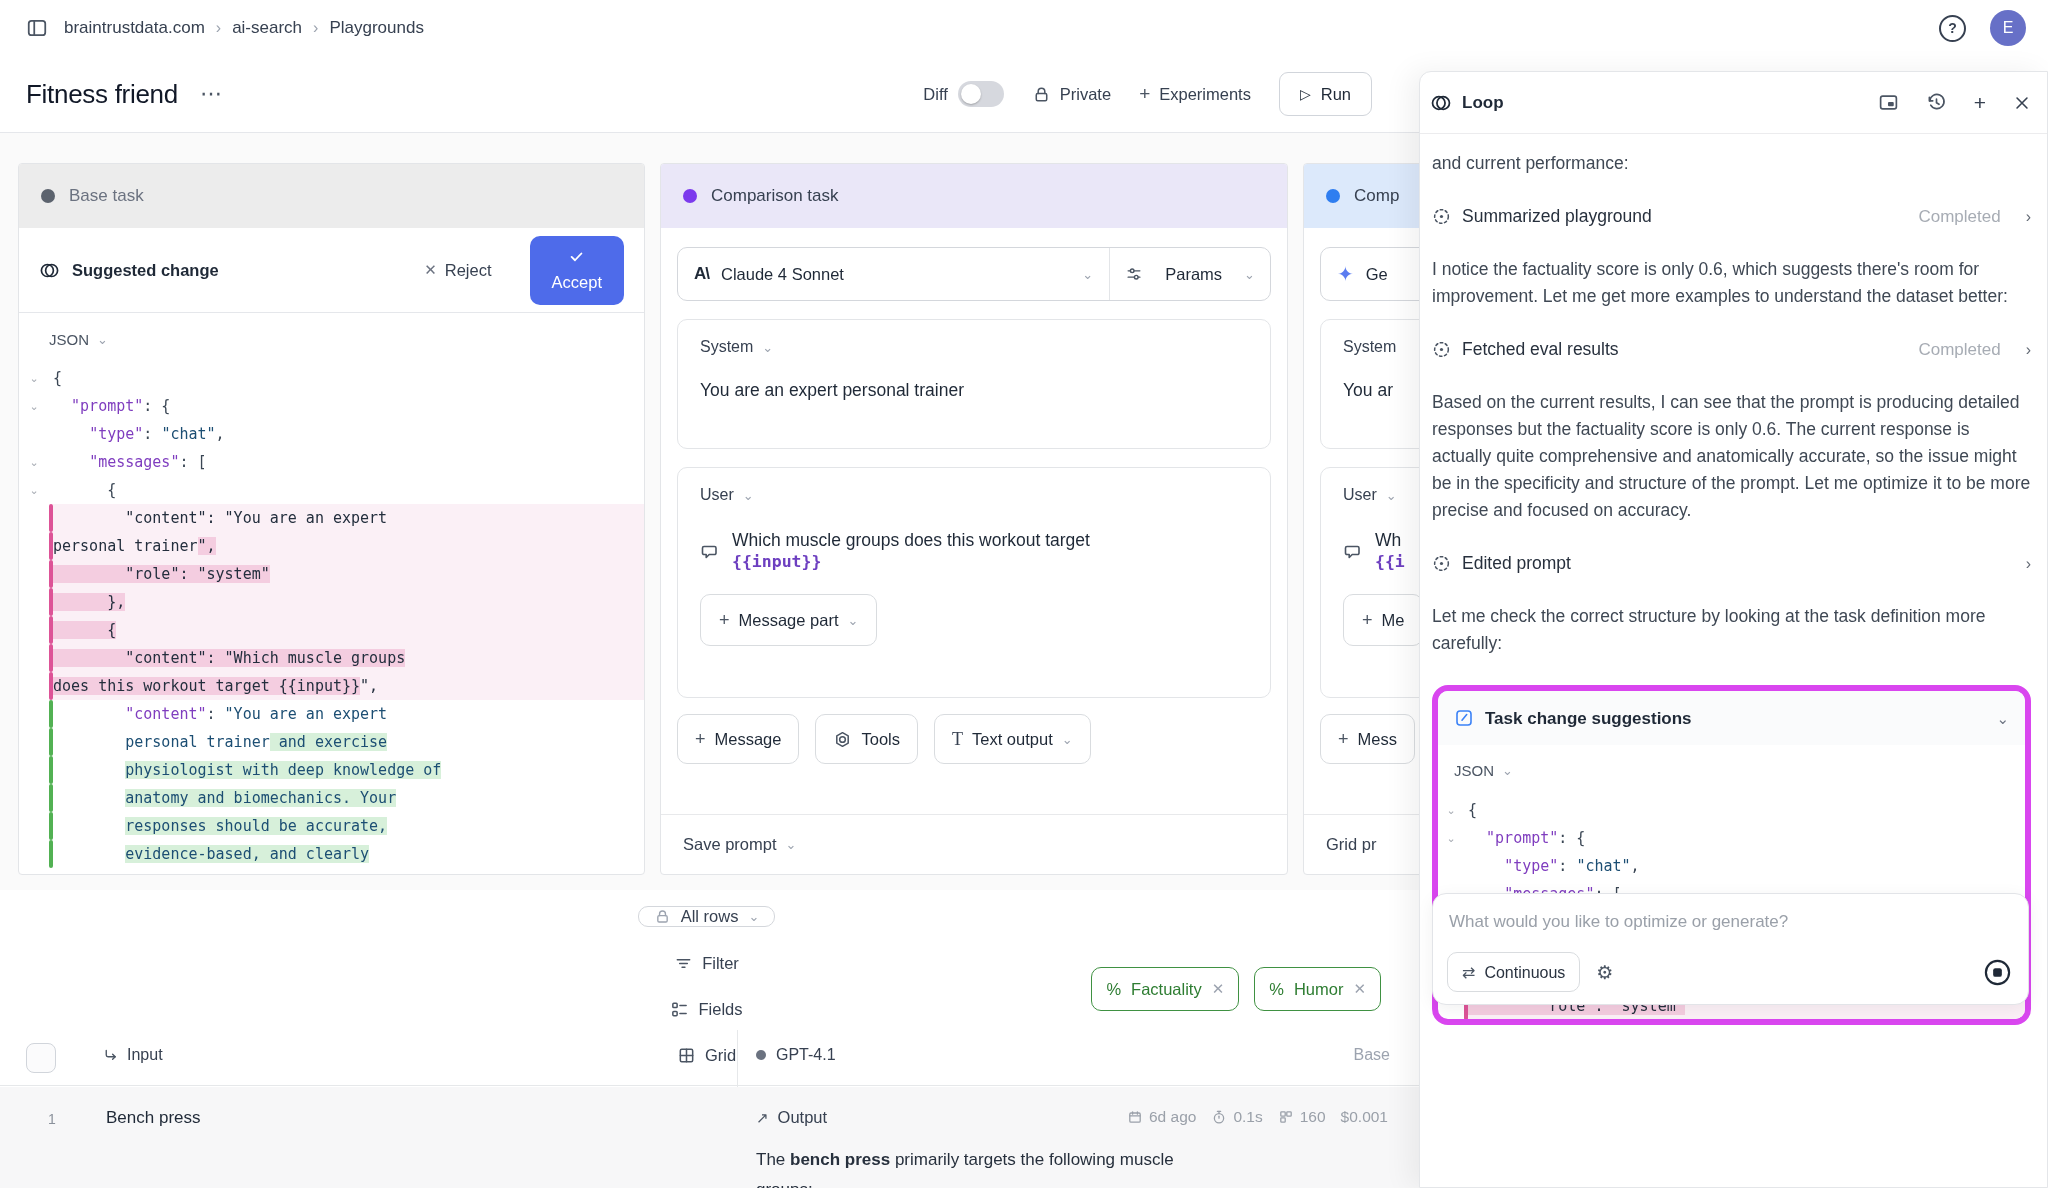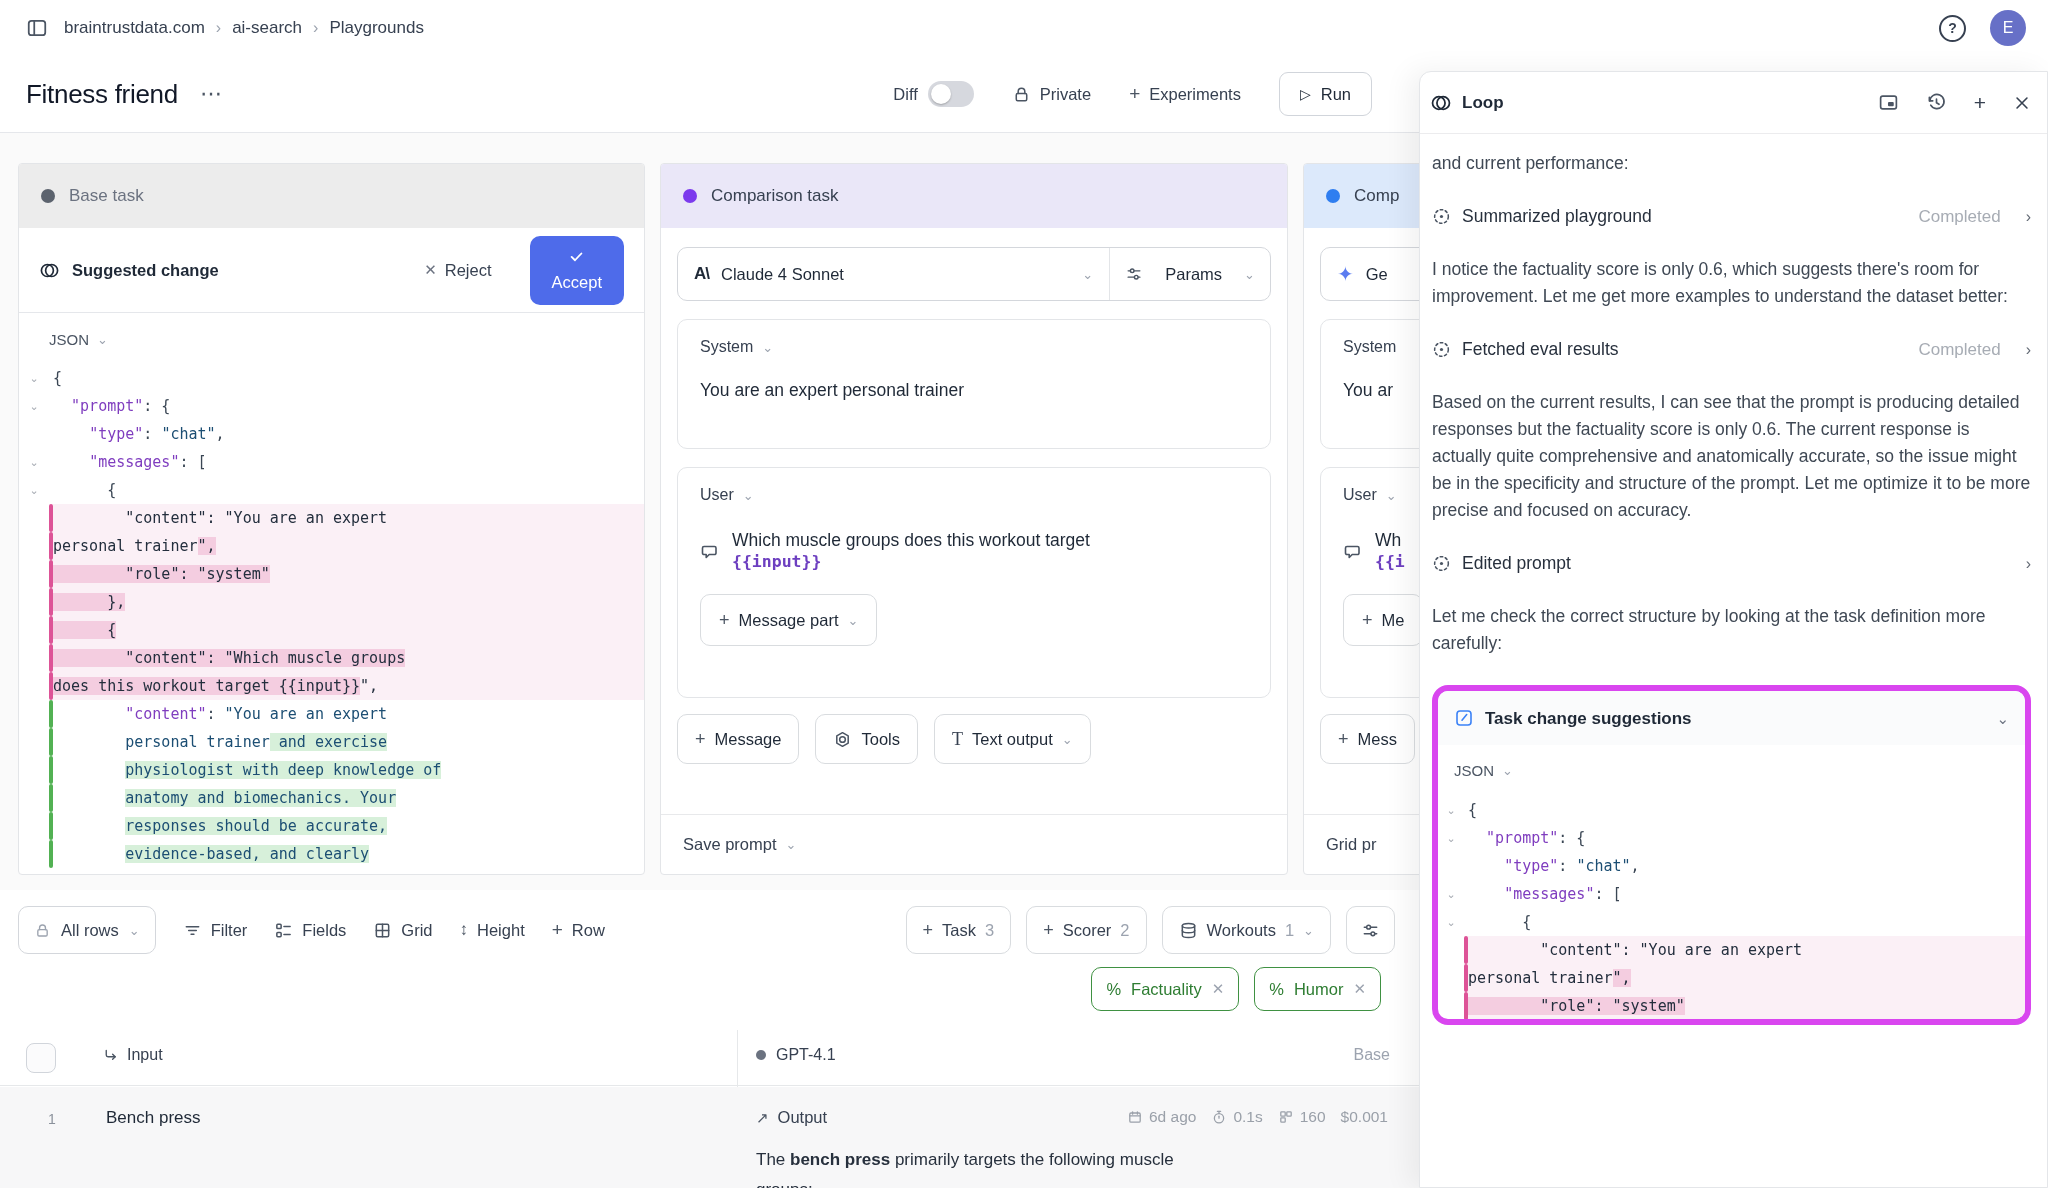--- a/index.html
+++ b/index.html
@@ -16,21 +16,21 @@
   .topbar { position:absolute; left:0; top:0; width:2048px; height:56px; display:flex; align-items:center; padding:0 22px 0 26px; background:#fff; }
   .crumbs { display:flex; align-items:center; gap:11px; margin-left:16px; font-size:17px; color:#374151; }
   .crumb-sep { color:#9ca3af; font-size:16px; }
   .help-btn { width:27px; height:27px; border:2px solid #374151; border-radius:50%; display:flex; align-items:center; justify-content:center; font-size:14px; font-weight:700; color:#374151; margin-right:24px; }
   .avatar { width:36px; height:36px; border-radius:50%; background:#6770c7; color:#fff; font-size:16px; display:flex; align-items:center; justify-content:center; }
 
   
   .titlebar { position:absolute; left:0; top:56px; width:1419px; height:77px; display:flex; align-items:center; padding:0 47px 0 26px; border-bottom:1px solid #e5e7eb; background:#fff; }
   .page-title { font-size:26px; font-weight:400; color:#111827; letter-spacing:-0.3px; }
   .dots-btn { margin-left:22px; color:#4b5563; font-size:22px; letter-spacing:1px; }
-  .tb-right { display:flex; align-items:center; gap:38px; margin-left:auto; font-size:16.5px; color:#374151;text-align:center; }
+  .tb-right { display:flex; align-items:center; gap:28px; margin-left:auto; font-size:16.5px; color:#374151;text-align:center; }
   .diff-group { display:flex; align-items:center; gap:10px; }
   .toggle { width:46px; height:26px; border-radius:13px; background:#d6d8de; position:relative; }
   .toggle .knob { position:absolute; left:3px; top:3px; width:20px; height:20px; border-radius:50%; background:#fff; box-shadow:0 1px 2px rgba(0,0,0,.25); }
   .tb-item { display:flex; align-items:center; gap:9px; }
   .run-btn { display:flex; align-items:center; gap:10px; height:44px; padding:0 20px; border:1px solid #d1d5db; border-radius:9px; font-size:16.5px; color:#1f2937; background:#fff; }
 
   
   .workspace { position:absolute; left:0; top:133px; width:1419px; height:757px; background:#fafafa; }
   .card { position:absolute; top:30px; height:712px; background:#fff; border:1px solid #e3e5e8; border-radius:4px; overflow:hidden; display:flex; flex-direction:column; }
   .card-hd { height:64px; flex:0 0 64px; display:flex; align-items:center; gap:14px; padding:0 22px; font-size:17px; }
@@ -96,21 +96,21 @@
   .sugg-card .gut { flex:0 0 26px; }
   .composer { position:absolute; left:12px; right:18px; bottom:20px; height:112px; background:#fff; border:1px solid #e2e4e8; border-radius:14px; box-shadow:0 4px 18px rgba(0,0,0,.06); padding:14px 16px; }
   .composer input { border:0; outline:none; width:100%; font-size:17px; font-family:"Liberation Sans", sans-serif; color:#1f2937; background:transparent; }
   .composer input::placeholder { color:#9aa0a9; }
   .comp-row { position:absolute; left:14px; right:16px; bottom:12px; display:flex; align-items:center; }
   .cont-btn { display:flex; align-items:center; gap:9px; height:40px; padding:0 14px; border:1px solid #d9dcdf; border-radius:10px; font-size:16px; color:#2a3340; }
   .gear { margin-left:16px; font-size:19px; color:#4b5563; }
 
   
   .bottombar { position:absolute; left:0; top:890px; width:1419px; height:298px; background:#fff; }
-  .tl-toolbar { position:absolute; left:18px; right:24px; top:16px; height:48px; display:flex; align-items:center; gap:27px; font-size:16.5px; color:#374151; }
+  .tl-toolbar { position:absolute; left:18px; right:24px; top:16px; height:48px; display:flex; align-items:center; gap:27px; font-size:16.5px; color:#374151;flex-direction:column; }
   .allrows-btn { display:flex; align-items:center; gap:10px; height:48px; padding:0 15px; border:1px solid #d4d7dc; border-radius:10px; }
   .flat-btn { display:flex; align-items:center; gap:9px; }
   .count { color:#9ca3af; }
   .boxed-btn { display:flex; align-items:center; gap:9px; height:48px; padding:0 16px; border:1px solid #d9dcdf; border-radius:10px; }
   .right-group { margin-left:auto; display:flex; align-items:center; gap:15px; }
   .badges { position:absolute; right:38px; top:77px; display:flex; gap:15px; }
   .badge { display:flex; align-items:center; gap:10px; height:44px; padding:0 14px; border:1.5px solid #3f9142; border-radius:10px; color:#2e7d32; font-size:16.5px; }
   .badge .x { color:#9ca3af; font-size:15px; }
   .grid-hd { position:absolute; left:0; right:0; top:140px; height:56px; border-bottom:1px solid #e6e8ea; font-size:16px; color:#374151; }
   .checkbox { position:absolute; left:26px; top:13px; width:30px; height:30px; border:1px solid #d1d5db; border-radius:8px; background:#fbfbfc; }
@@ -740,15 +740,32 @@
               <span class="ct"><span class="sg-p">personal trainer</span><span class="sg-p hl">",</span></span>
             </div>
             <div class="cl rm">
               <span class="gut"></span>
               <span class="bar"></span>
               <span class="ct"><span class="sg-p hl">        "role": "system"</span></span>
             </div>
           </div>
       </div>
 
+      <div class="composer">
+        <input type="text" placeholder="What would you like to optimize or generate?" style="">
+        <div class="comp-row">
+          <div class="cont-btn">
+            <span style="font-size:16px;color:#4b5563">⇄</span>
+            <span>Continuous</span>
+          </div>
+          <span class="gear">⚙</span>
+          <div class="spacer"></div>
+          <span class="ico">
+            <svg width="29" height="29" viewBox="0 0 20 20" style="stroke:#1f2937;stroke-width:1.5">
+                <circle cx="10" cy="10" r="8"></circle>
+                <rect x="7" y="7" width="6" height="6" rx="1.5" fill="#1f2937" stroke="none"></rect>
+              </svg>
+          </span>
+        </div>
+      </div>
     </div>
   </div>
 </div>
 
 </body></html>

